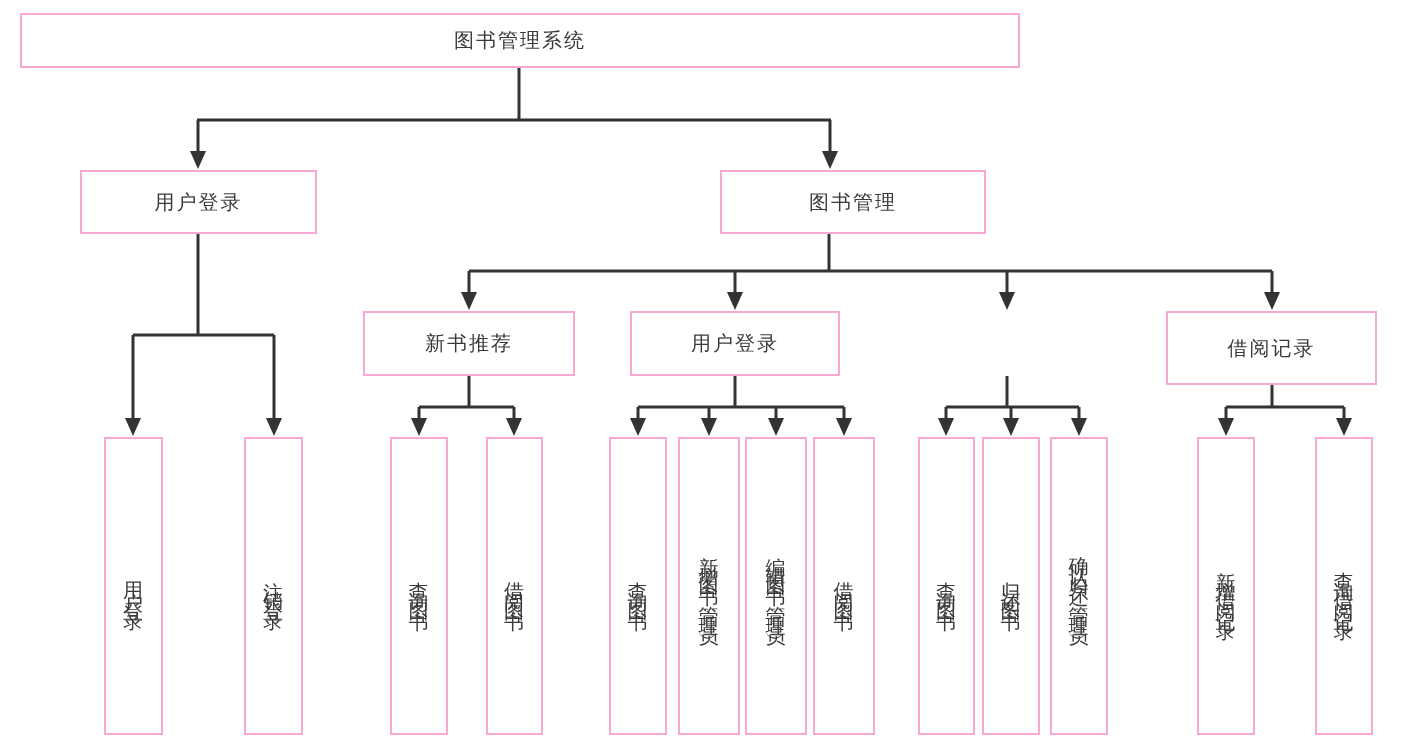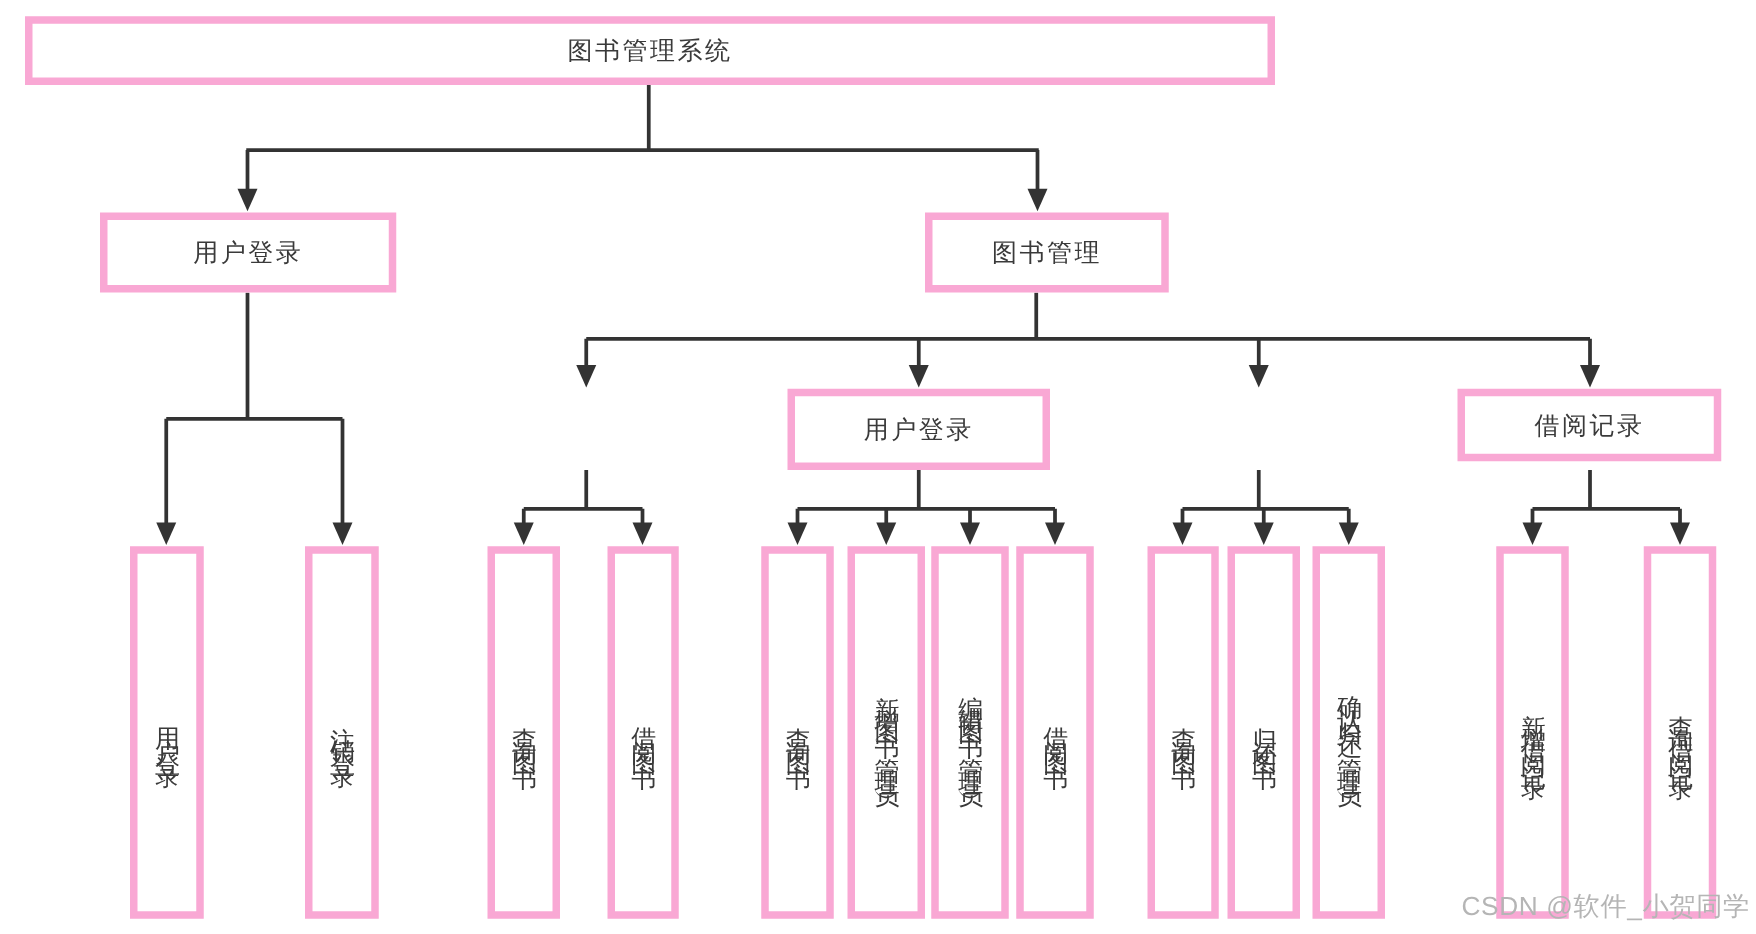--- a/index.html
+++ b/index.html
@@ -13,21 +13,21 @@
     overflow: hidden;
   }
   .wires {
     position: absolute;
     left: 0; top: 0;
     width: 1405px; height: 747px;
     pointer-events: none;
   }
   .node {
     position: absolute;
-    border: 6px solid #f9a8d4;
+    border: 2px solid #f9a8d4;
     background: #ffffff;
     display: flex;
     align-items: center;
     justify-content: center;
     color: #3a3a3a;
   }
   .t {
     font-size: 20px;
     letter-spacing: 2px;
     white-space: nowrap;
@@ -121,28 +121,31 @@
     </g>
   </svg>
 
   <div class="node" style="left:20px;top:13px;width:1000px;height:55px">
     <span class="t">图书管理系统</span>
   </div>
 
   <div class="node" style="left:80px;top:170px;width:237px;height:64px">
     <span class="t">用户登录</span>
   </div>
-  <div class="node" style="left:740px;top:170px;width:195px;height:64px">
+  <div class="node" style="left:720px;top:170px;width:266px;height:64px">
     <span class="t">图书管理</span>
   </div>
 
+  <div class="node" style="left:363px;top:311px;width:212px;height:65px">
+    <span class="t">新书推荐</span>
+  </div>
   <div class="node" style="left:630px;top:311px;width:210px;height:65px">
     <span class="t">用户登录</span>
   </div>
-  <div class="node" style="left:1166px;top:311px;width:211px;height:58px">
+  <div class="node" style="left:1166px;top:311px;width:211px;height:74px">
     <span class="t">借阅记录</span>
   </div>
 
   <div class="node" style="left:104px;top:437px;width:59px;height:298px">
     <span class="t v">用户登录</span>
   </div>
   <div class="node" style="left:244px;top:437px;width:59px;height:298px">
     <span class="t v">注销登录</span>
   </div>
 
@@ -176,15 +179,14 @@
     <span class="t v">确认归还（管理员）</span>
   </div>
 
   <div class="node" style="left:1197px;top:437px;width:58px;height:298px">
     <span class="t v">新增借阅记录</span>
   </div>
   <div class="node" style="left:1315px;top:437px;width:58px;height:298px">
     <span class="t v">查询借阅记录</span>
   </div>
 
-  <div class="watermark">CSDN @软件_小贺同学</div>
 
 </div>
 
 </body></html>

